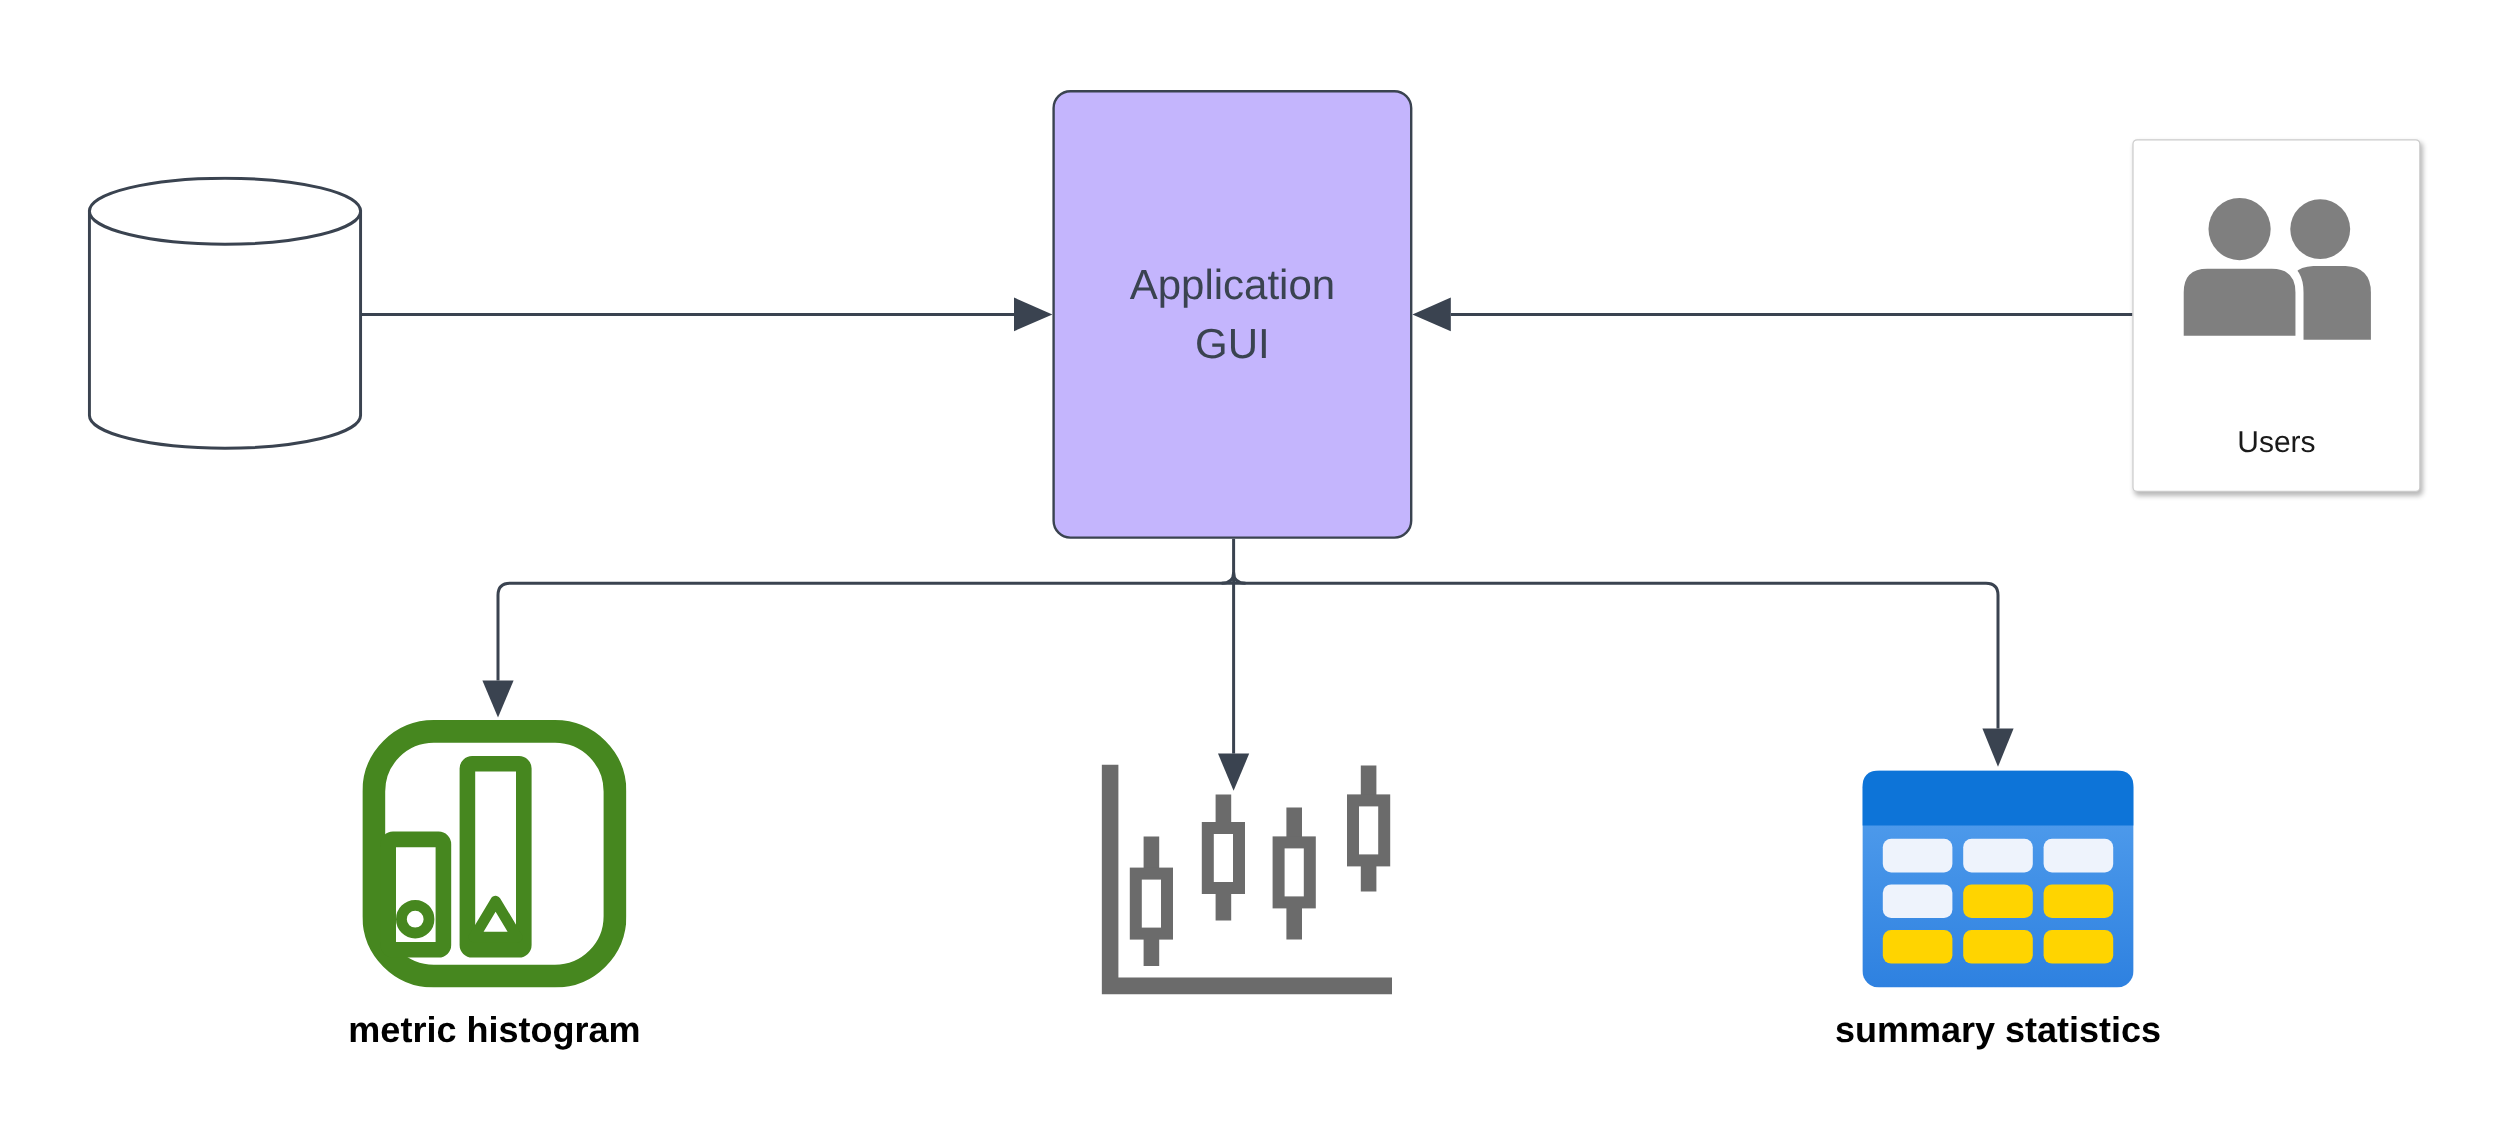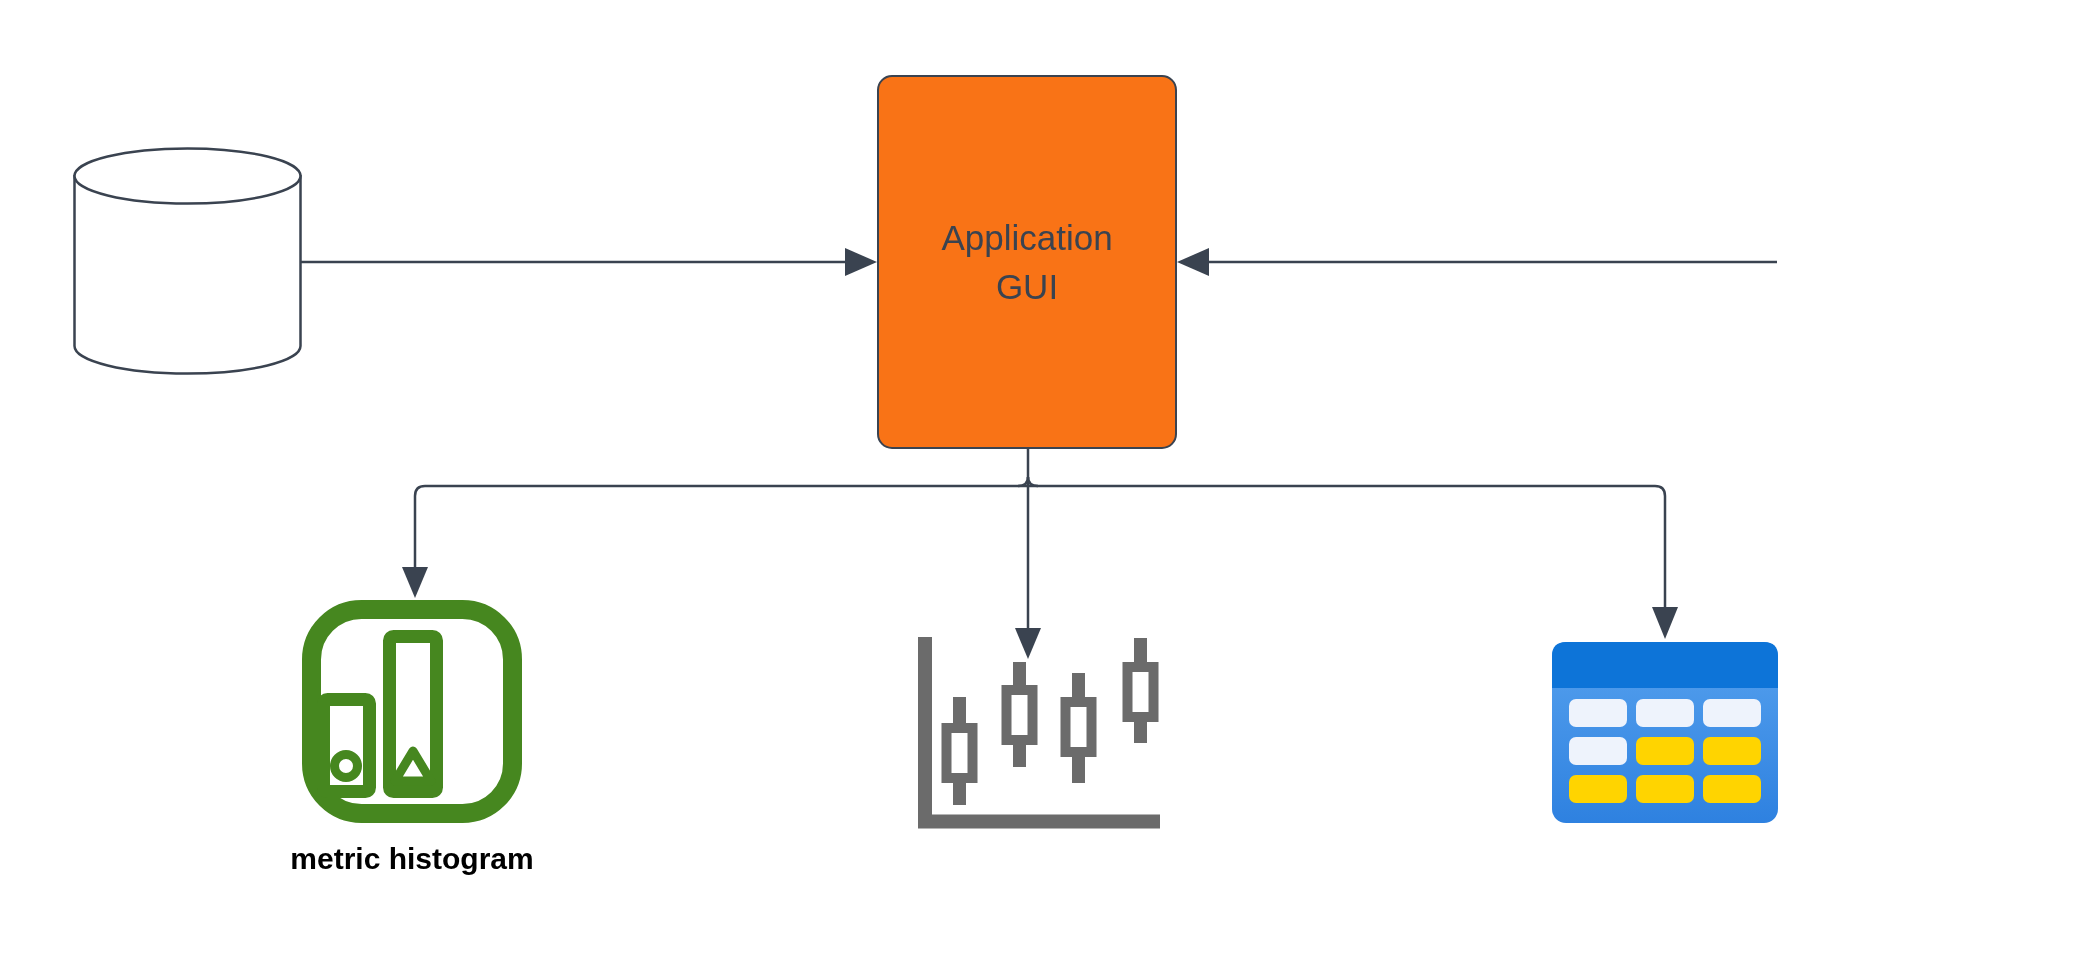--- a/index.html
+++ b/index.html
@@ -45,21 +45,21 @@
     display: flex; align-items: center; justify-content: center;
     box-sizing: border-box;
     padding-top: 44px;
   }
 
   
   .app-box {
     left: 877px; top: 75px;
     width: 300px; height: 374px;
     box-sizing: border-box;
-    background: #f97316;
+    background: #c4b5fd;
     border: 2.5px solid var(--line, #3a4350);
     border-radius: 15px;
     display: flex; align-items: center; justify-content: center;
     text-align: center;
     padding: 0 28px;
   }
 
   
   .users-card {
     left: 1777px; top: 116px;
@@ -135,20 +135,33 @@
 
   <svg class="abs" style="left:73px; top:147px;" width="229" height="228" viewBox="0 0 229 228">
     <path class="cyl-shape" d="M1.5 29 V199 A113 27.5 0 0 0 227.5 199 V29 Z"></path>
     <ellipse class="cyl-shape" cx="114.5" cy="29" rx="113" ry="27.5"></ellipse>
   </svg>
 
   <div class="abs app-box">
     <span class="node-label">Application GUI</span>
   </div>
 
+  <div class="abs users-card">
+    <div class="users-icon-wrap">
+      <svg width="184" height="120" viewBox="0 0 190 125">
+
+        <circle class="users-fill" cx="132" cy="27" r="26"></circle>
+        <path class="users-fill" d="M104 123 V82 Q104 60 126 59 H154 Q176 60 176 82 V123 Z"></path>
+
+        <path class="users-cut" d="M10 123 V82 Q10 58 34 58 H90 Q114 58 114 82 V123 Z"></path>
+        <circle class="users-fill" cx="62" cy="27" r="27"></circle>
+      </svg>
+    </div>
+    <div class="users-label">Users</div>
+  </div>
 
   <svg class="abs out-icon" style="left:302px; top:600px;" width="220" height="223" viewBox="0 0 220 223">
     <rect class="hist-stroke" style="stroke-width:19;" x="9.5" y="9.5" width="201" height="204" rx="50"></rect>
     <rect class="hist-stroke" style="stroke-width:13;" x="21.5" y="99.5" width="46" height="92" rx="4"></rect>
     <rect class="hist-stroke" style="stroke-width:13;" x="87.5" y="36.5" width="47" height="155" rx="4"></rect>
     <circle class="hist-stroke" style="stroke-width:9;" cx="44" cy="166" r="11.5"></circle>
     <path class="hist-stroke" style="stroke-width:9; stroke-linejoin:round;" d="M111 151 L93 181 H129 Z"></path>
   </svg>
   <div class="abs out-label label-histogram">metric histogram</div>
 
@@ -180,14 +193,15 @@
     <rect class="cell-w" x="17" y="57" width="58" height="28" rx="7"></rect>
     <rect class="cell-w" x="84" y="57" width="58" height="28" rx="7"></rect>
     <rect class="cell-w" x="151" y="57" width="58" height="28" rx="7"></rect>
     <rect class="cell-w" x="17" y="95" width="58" height="28" rx="7"></rect>
     <rect class="cell-y" x="84" y="95" width="58" height="28" rx="7"></rect>
     <rect class="cell-y" x="151" y="95" width="58" height="28" rx="7"></rect>
     <rect class="cell-y" x="17" y="133" width="58" height="28" rx="7"></rect>
     <rect class="cell-y" x="84" y="133" width="58" height="28" rx="7"></rect>
     <rect class="cell-y" x="151" y="133" width="58" height="28" rx="7"></rect>
   </svg>
+  <div class="abs out-label label-summary">summary statistics</div>
 
 </div>
 
 </body></html>

